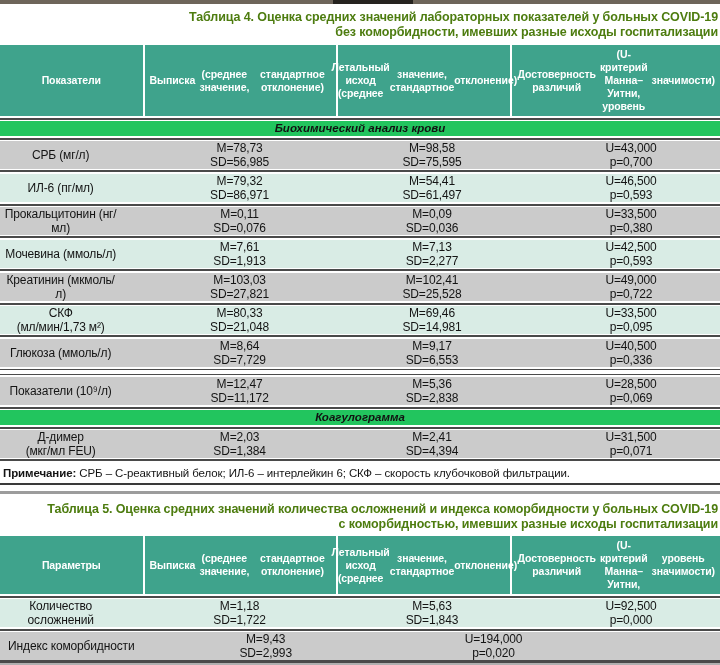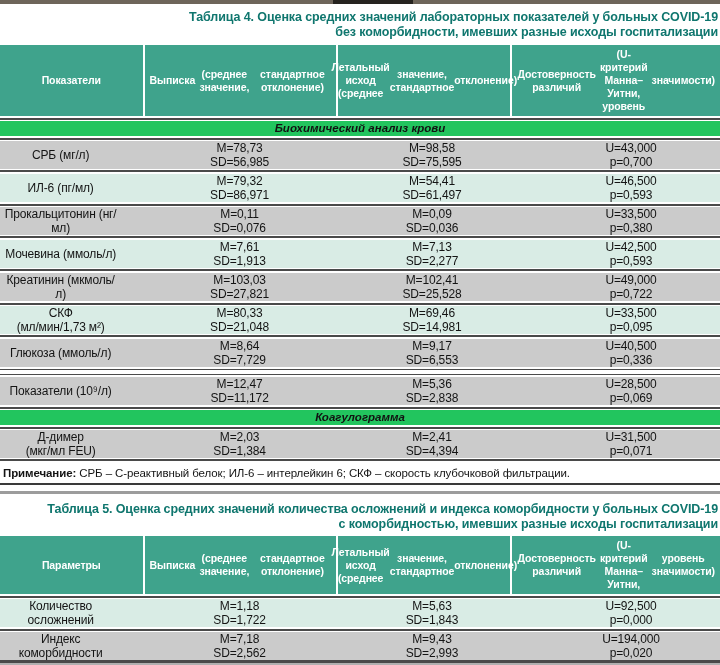--- a/index.html
+++ b/index.html
@@ -5,21 +5,21 @@
   html,body{margin:0;padding:0;background:#fff;}
   .page{
     position:relative;width:720px;height:665px;overflow:hidden;background:#fff;
     font-family:"Liberation Sans",sans-serif;color:#141414;
   }
   .topbar{height:4px;background:#6e655a;position:relative;}
   .topbar .accent{position:absolute;left:333px;top:0;width:80px;height:4px;background:#26231f;}
 
   .tbl-title{
     text-align:right;font-weight:bold;font-size:12.5px;line-height:15px;
-    color:#0f766e;padding:6px 2px 5px 0;letter-spacing:-0.1px;
+    color:#4d7c0f;padding:6px 2px 5px 0;letter-spacing:-0.1px;
   }
   .t5 .tbl-title{padding-top:8px;padding-bottom:4px;}
 
   .thead{display:flex;background:#3fa38c;align-items:stretch;}
   .t4 .thead{min-height:52px;}
   .t5 .thead{min-height:50px;}
   .th{
     color:#fff;font-weight:bold;font-size:10.5px;line-height:13px;text-align:center;
     display:flex;flex-direction:row;align-items:center;justify-content:center;
     padding:3px 5px;box-sizing:border-box;letter-spacing:-0.1px;
@@ -314,24 +314,20 @@
           <div class="cell c4">
             <div>U=92,500</div>
             <div>p=0,000</div>
           </div>
         </div>
         <div class="sep"></div>
         <div class="row data gray">
           <div class="cell c1">
             <div>Индекс коморбидности</div>
           </div>
-          <div class="cell c2">
-            <div>M=7,18</div>
-            <div>SD=2,562</div>
-          </div>
           <div class="cell c3">
             <div>M=9,43</div>
             <div>SD=2,993</div>
           </div>
           <div class="cell c4">
             <div>U=194,000</div>
             <div>p=0,020</div>
           </div>
         </div>
       </div>

